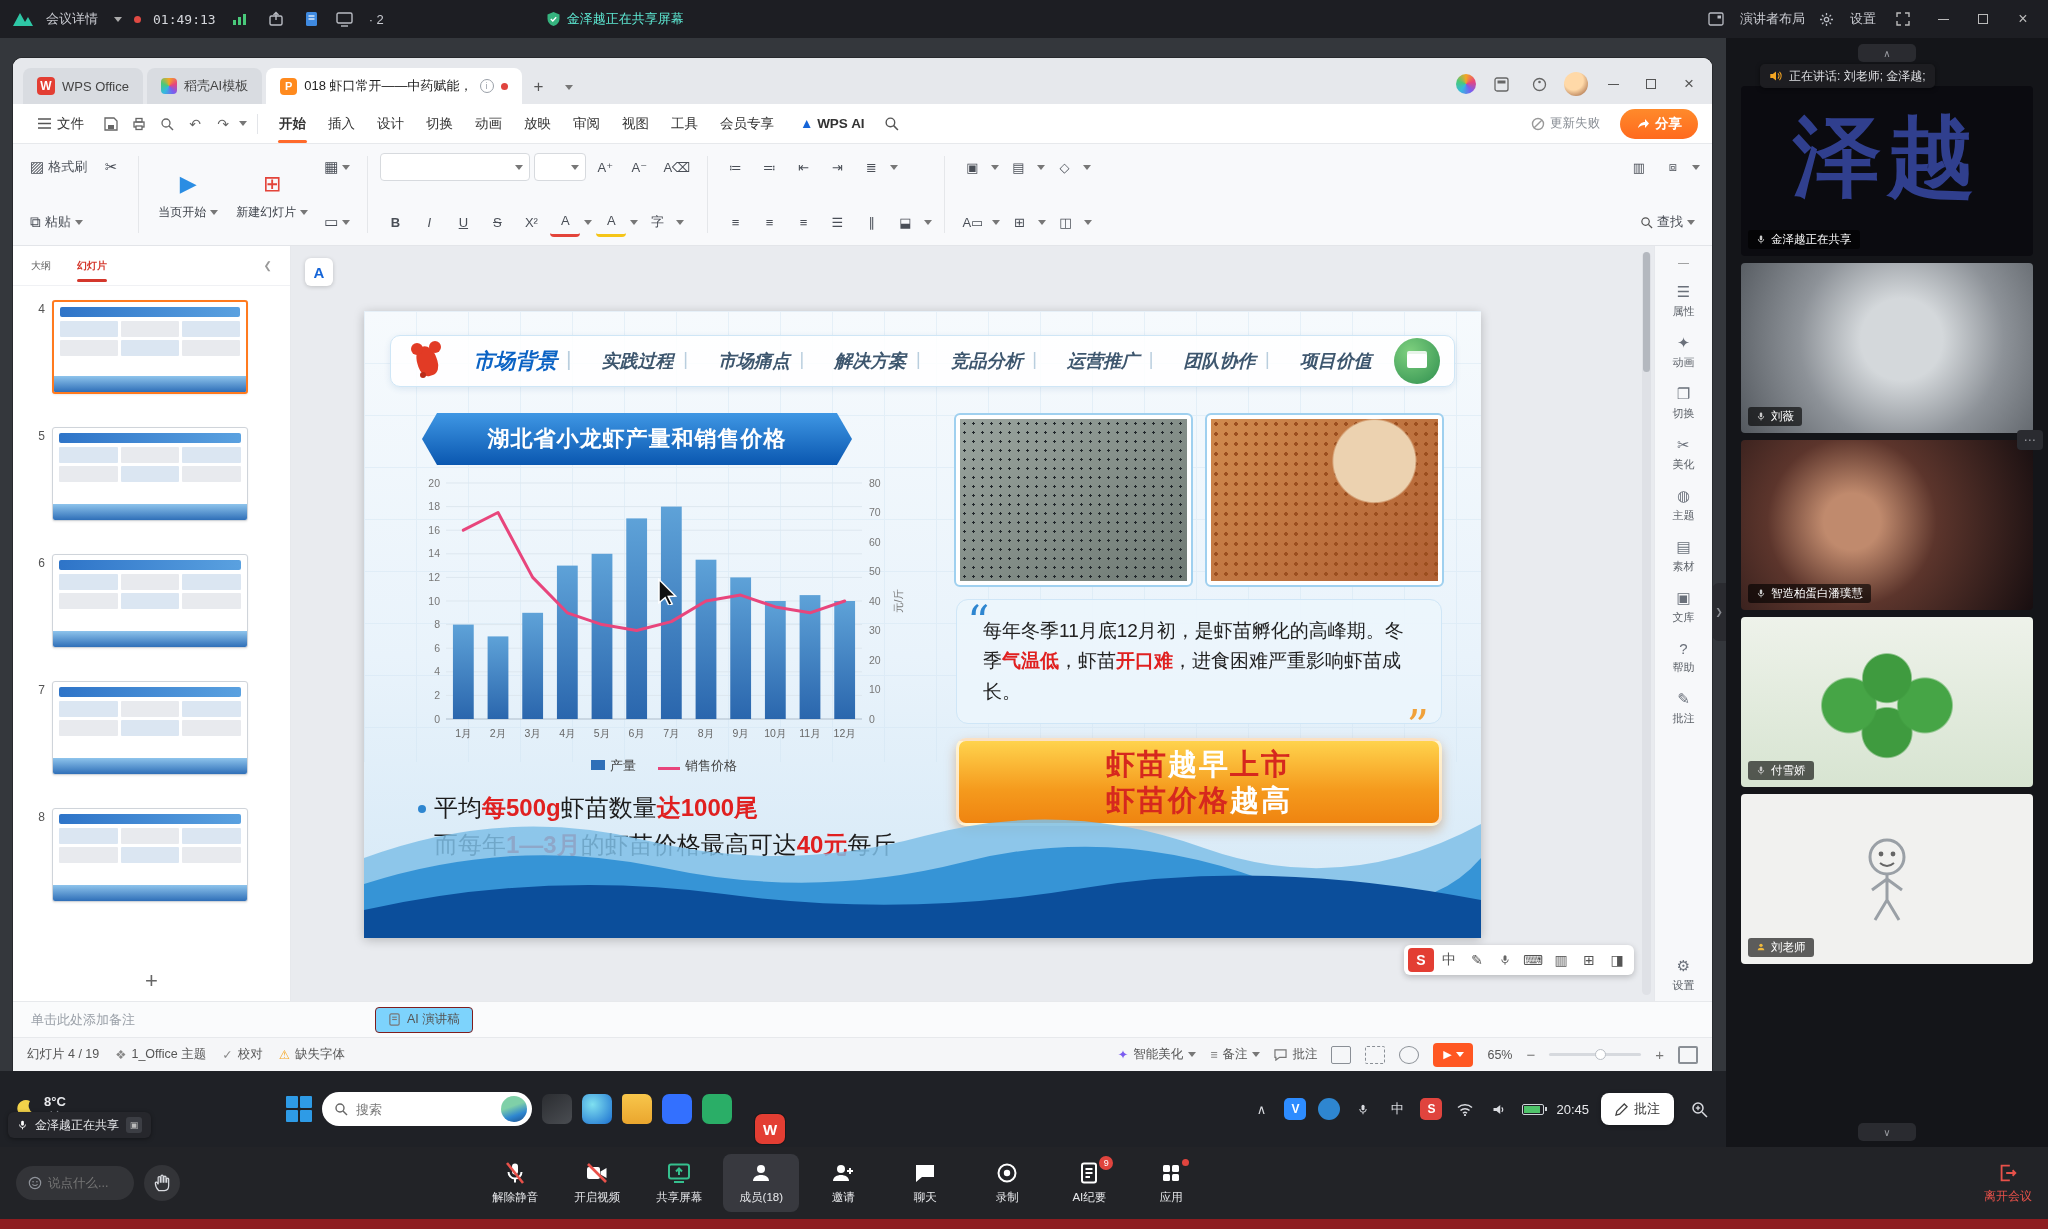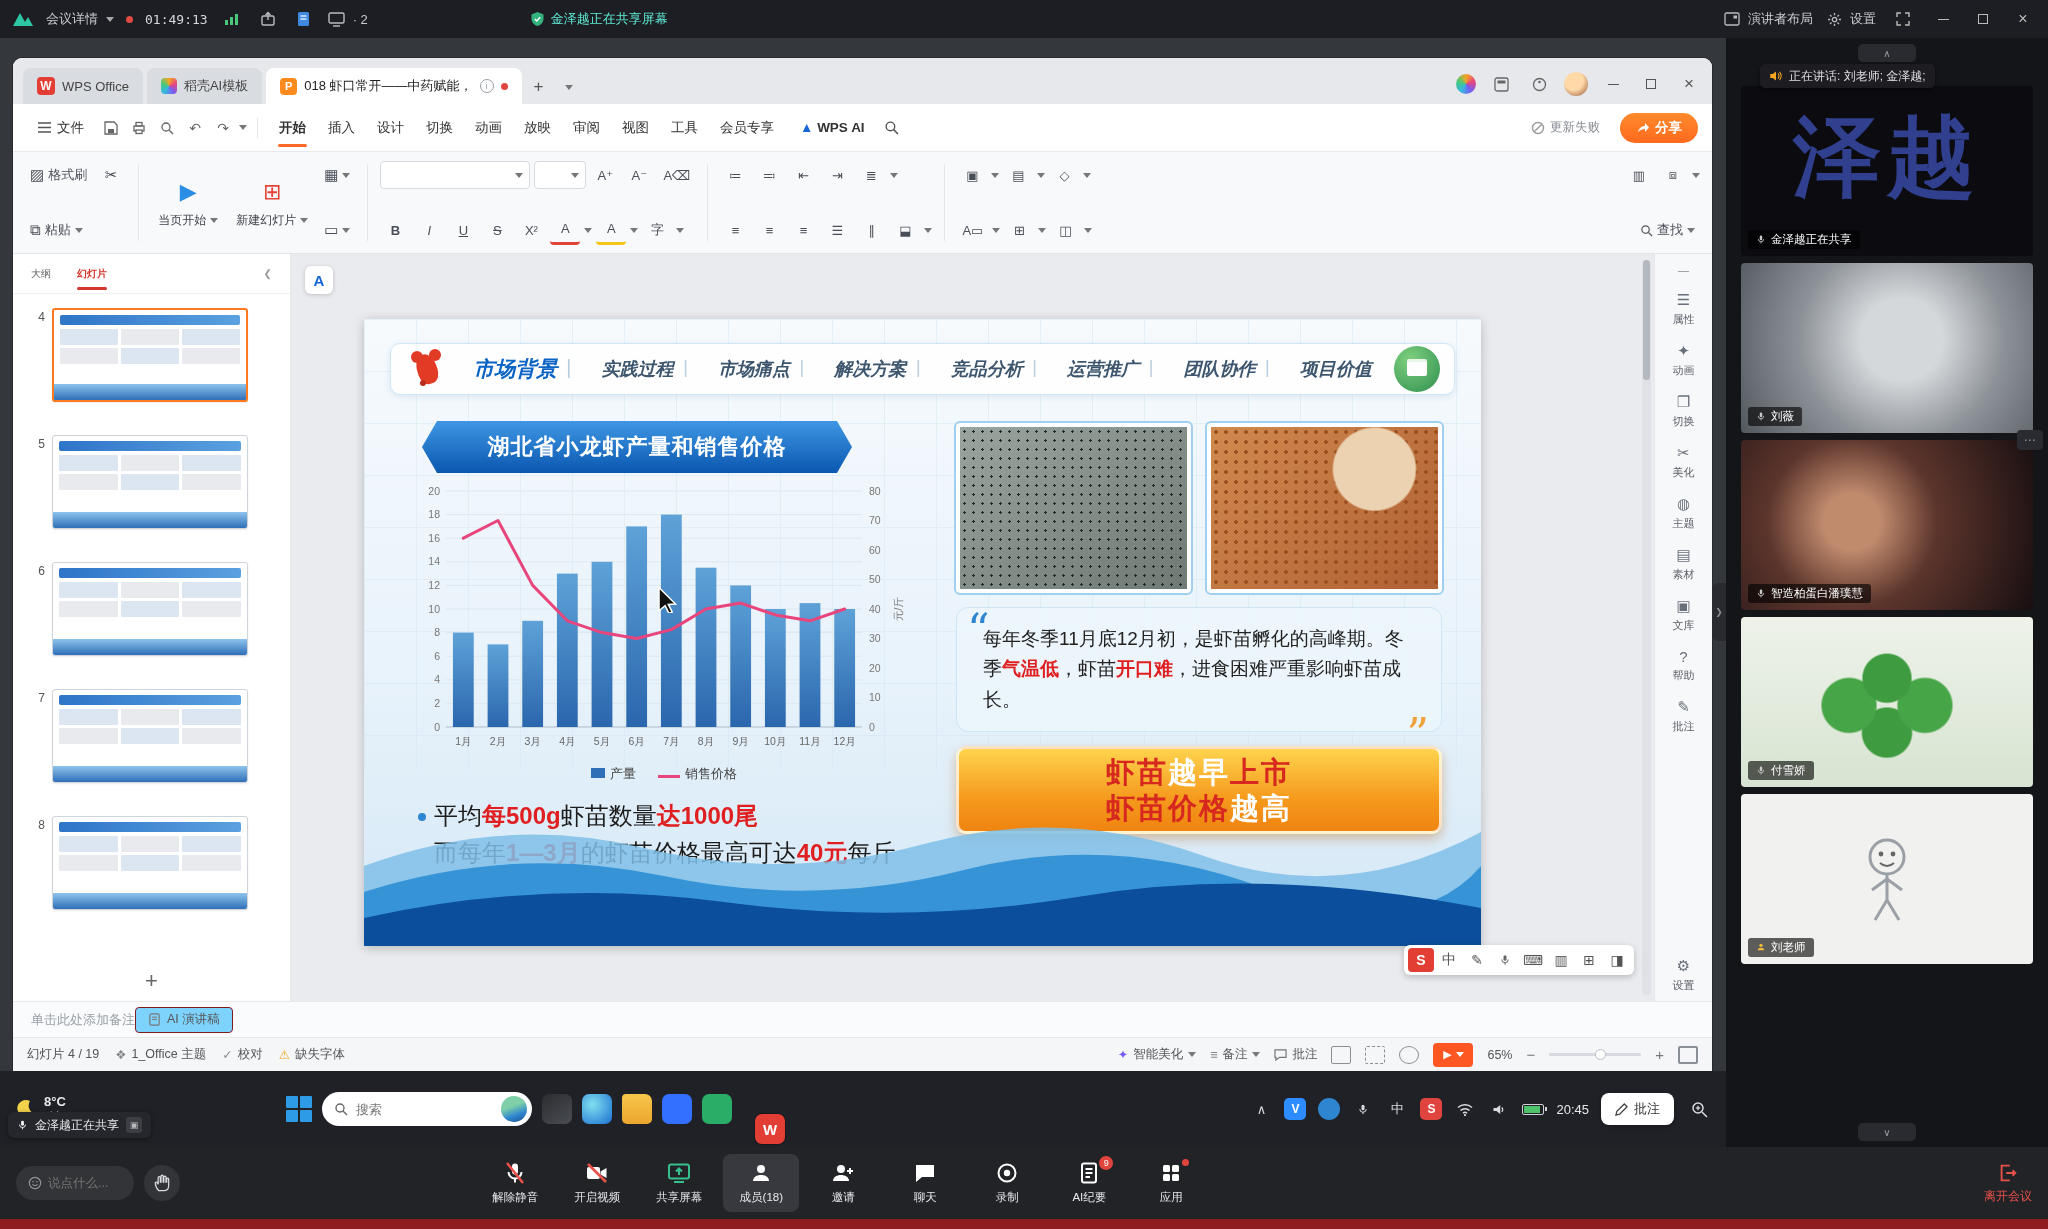--- a/index.html
+++ b/index.html
@@ -1,21 +1,21 @@
 <!DOCTYPE html>
 <html><head>
 <meta charset="utf-8">
 <style>
 *{margin:0;padding:0;box-sizing:border-box}
 body{width:2048px;height:1229px;position:relative;overflow:hidden;background:#2c2e33;font-family:"Liberation Sans","DejaVu Sans",sans-serif;-webkit-font-smoothing:antialiased}
 .car{display:inline-block;width:0;height:0;border-left:4px solid transparent;border-right:4px solid transparent;border-top:5px solid #777}
 .car.w{border-top-color:#aaa}
 
 .topbar{position:absolute;left:0;top:0;right:0;height:38px;background:#1d1e23;display:flex;align-items:center;gap:12px;padding:0 12px;color:#c9cbd1;font-size:13px;z-index:60}
-.tb-item{display:flex;align-items:center;gap:8px;cursor:default}
+.tb-item{display:flex;align-items:center;gap:16px;cursor:default}
 .dot-red{width:7px;height:7px;border-radius:50%;background:#e04a43}
 .timer{font-family:"DejaVu Sans Mono",monospace;color:#d6d8dd}
 .tbic{width:24px;height:22px;display:flex;align-items:center;justify-content:center;border-radius:4px}
 .tb-center{margin-left:150px;display:flex;align-items:center;gap:6px;color:#5eead4}
 .tb-right{margin-left:auto;display:flex;align-items:center;gap:14px}
 .winbtn{width:26px;height:22px;display:flex;align-items:center;justify-content:center;color:#bbb}
 .maxbox{width:10px;height:10px;border:1.4px solid #bbb}
 .minline{width:11px;height:0;border-top:1.6px solid #bbb}
 
 .screen{position:absolute;left:0;top:38px;width:1726px;height:1109px;background:#34373c}
@@ -27,21 +27,21 @@
 .wlogo{width:18px;height:18px;border-radius:4px;background:#e33e33;color:#fff;font-weight:bold;font-size:12px;display:flex;align-items:center;justify-content:center}
 .rlogo{width:16px;height:16px;border-radius:4px;background:conic-gradient(#f5a623,#e8457c,#7a5cf0,#35b8e0,#49c97a,#f5a623)}
 .picon{width:17px;height:17px;border-radius:4px;background:#ff8a1e;color:#fff;font-size:11px;font-weight:bold;display:flex;align-items:center;justify-content:center}
 .iinfo{width:14px;height:14px;border-radius:50%;border:1px solid #9aa0a8;color:#9aa0a8;font-size:9px;display:flex;align-items:center;justify-content:center}
 .rdot{width:7px;height:7px;border-radius:50%;background:#e0443e}
 .tabplus{width:26px;height:26px;display:flex;align-items:center;justify-content:center;color:#555;font-size:17px;margin-bottom:4px}
 .wtab-right{margin-left:auto;display:flex;align-items:center;gap:12px;margin-bottom:8px}
 .avatar{width:24px;height:24px;border-radius:50%;background:radial-gradient(circle at 40% 35%,#ffd9a8 0 45%,#b9835c 80%)}
 .wwin{color:#555;font-size:14px;display:flex;align-items:center;justify-content:center;width:26px;height:24px}
 
-.wmenu{height:48px;background:#fff;border-bottom:1px solid #e7e9ec;display:flex;align-items:center;padding:0 14px;gap:4px;font-size:13.5px;color:#333}
+.wmenu{height:40px;background:#fff;border-bottom:1px solid #e7e9ec;display:flex;align-items:center;padding:0 14px;gap:4px;font-size:13.5px;color:#333}
 .wmenu .mi{padding:6px 11px;border-radius:4px;position:relative;white-space:nowrap}
 .wmenu .mi.active{font-weight:bold}
 .wmenu .mi.active:after{content:"";position:absolute;left:10px;right:10px;bottom:-4px;height:3px;background:#ff6a2b;border-radius:2px}
 .qi{width:24px;height:24px;display:flex;align-items:center;justify-content:center;color:#666;border-radius:4px;font-size:14px}
 .sep{width:1px;height:20px;background:#e3e5e9;margin:0 6px}
 .aimark{color:#1565d8;font-weight:bold}
 .upfail{margin-left:auto;display:flex;align-items:center;gap:5px;color:#8a8f96;font-size:12.5px}
 .sharebtn{margin-left:16px;background:linear-gradient(180deg,#ff8a2b,#ff6a1e);color:#fff;border-radius:15px;height:30px;display:flex;align-items:center;gap:6px;padding:0 16px;font-size:13.5px;font-weight:bold}
 
 .ribbon{height:102px;background:#f8f9fb;border-bottom:1px solid #e3e5e9;display:flex;align-items:stretch;padding:8px 12px;gap:10px}
@@ -112,21 +112,21 @@
 .cthumb{position:absolute;top:0;left:1px;width:7px;height:120px;background:#b4b8bf;border-radius:4px}
 .imebar{position:absolute;right:20px;bottom:26px;height:30px;background:#fff;border-radius:6px;box-shadow:0 2px 6px rgba(0,0,0,.22);display:flex;align-items:center;gap:2px;padding:0 4px}
 .imei{width:26px;height:24px;display:flex;align-items:center;justify-content:center;font-size:14px;color:#555;border-radius:4px}
 .imei.s{background:#e33e33;color:#fff;font-weight:bold;border-radius:4px}
 
 .tools{width:58px;background:#f7f8fa;border-left:1px solid #e6e8ec;display:flex;flex-direction:column;align-items:center;padding:10px 0 8px;gap:15px;font-size:11px;color:#5a5f66}
 .tool{display:flex;flex-direction:column;align-items:center;gap:3px}
 .tool .tg{font-size:15px;color:#6a707a}
 .tools .spring{flex:1}
 
-.notesbar{height:36px;background:#fafbfc;border-top:1px solid #e7e9ec;display:flex;align-items:center;padding:0 18px;font-size:13px;color:#9aa0a8}
+.notesbar{height:36px;background:#fafbfc;border-top:1px solid #e7e9ec;display:flex;align-items:center;padding:0 18px;gap:240px;font-size:13px;color:#9aa0a8}
 .aiscript{display:flex;align-items:center;gap:6px;color:#555;border:1px solid #7f1d1d;background:#7dd3fc;height:26px;padding:0 12px;border-radius:4px;font-size:12.5px}
 .statusbar{height:34px;background:#f5f6f8;border-top:1px solid #e7e9ec;display:flex;align-items:center;padding:0 14px;gap:16px;font-size:12.5px;color:#555}
 .st-r{margin-left:auto;display:flex;align-items:center;gap:14px}
 .viewic{width:20px;height:18px;border:1.4px solid #8a8f96;border-radius:2px}
 .playbtn{width:40px;height:24px;background:#ff5722;border-radius:4px;color:#fff;display:flex;align-items:center;justify-content:center;gap:4px;font-size:11px}
 .ztrack{width:92px;height:3px;background:#d6d9de;border-radius:2px;position:relative}
 .zthumb{position:absolute;left:46px;top:-4px;width:11px;height:11px;border-radius:50%;background:#fff;border:1px solid #b9bec5}
 
 .taskbar{position:absolute;left:0;bottom:0;width:1726px;height:76px;background:#1f2126;display:flex;align-items:center;padding:0 14px;color:#e8e9ec}
 .weather{display:flex;align-items:center;gap:8px}

